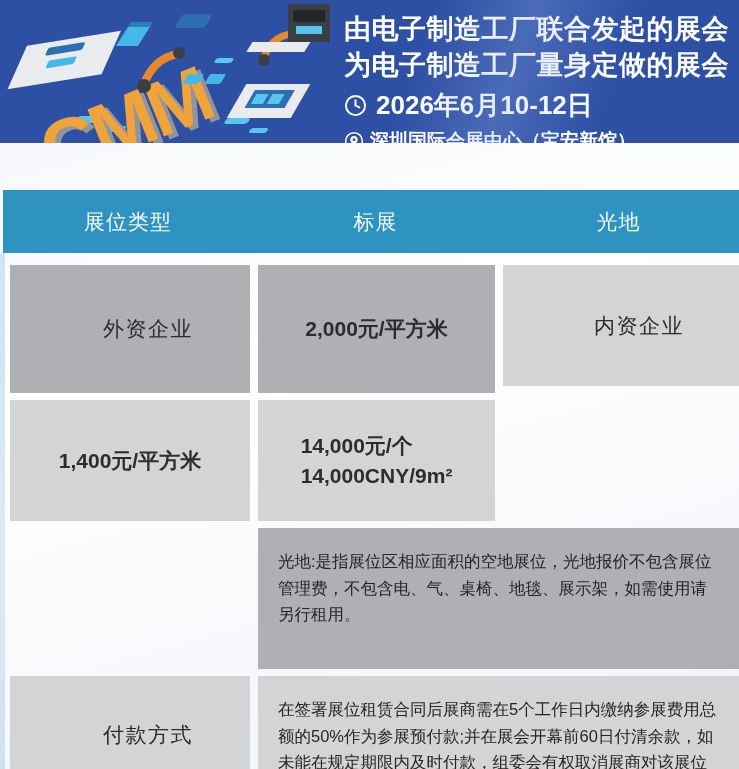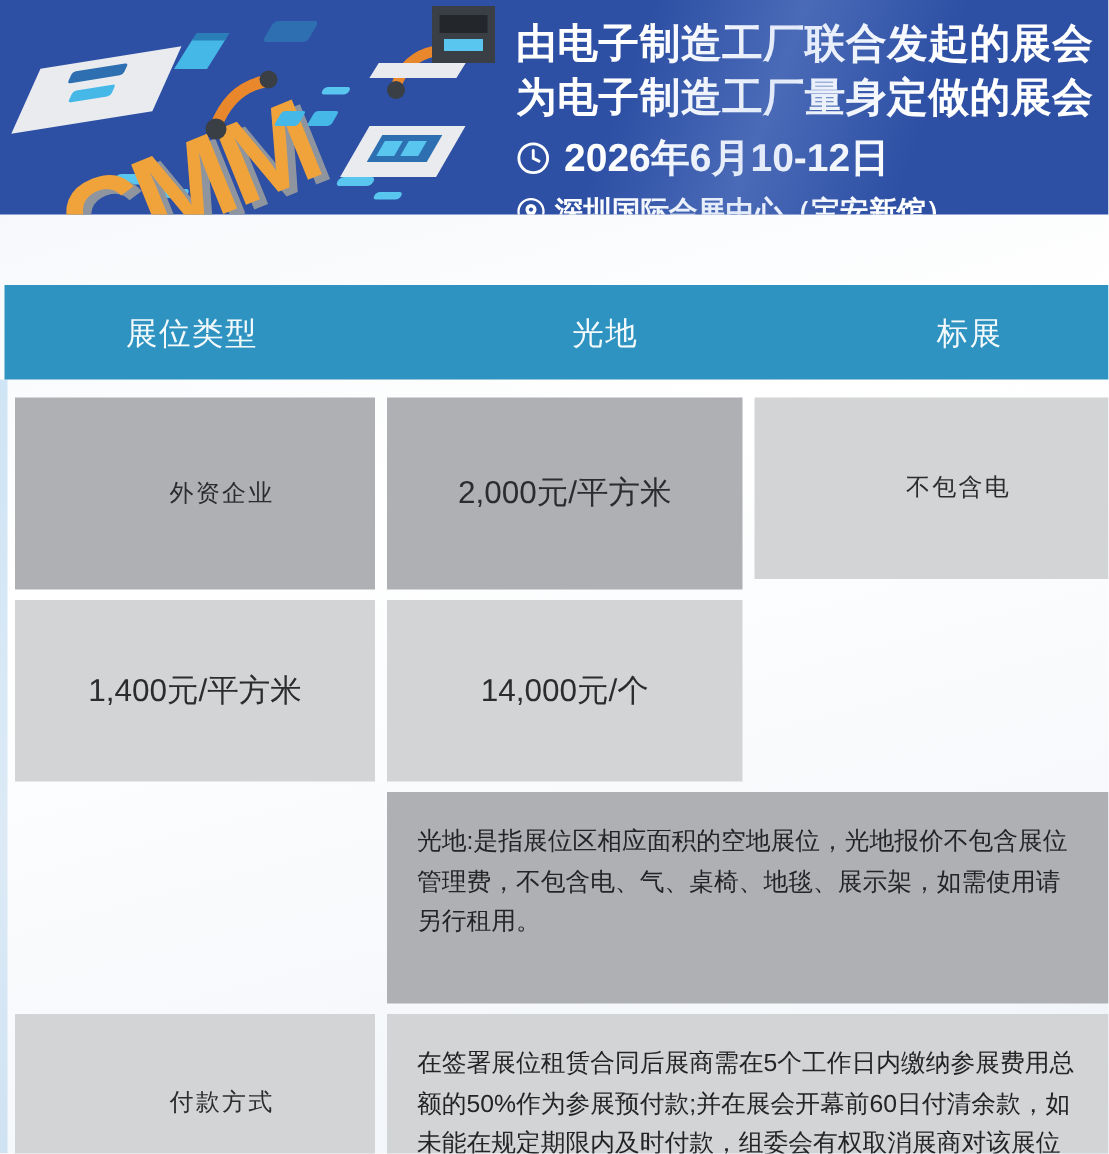--- a/index.html
+++ b/index.html
@@ -17,33 +17,33 @@
   .headline{font-size:27px;font-weight:bold;letter-spacing:.5px;line-height:36px;white-space:nowrap;}
   .date-line{margin-top:5px;font-size:26px;font-weight:bold;display:flex;align-items:center;gap:9px;white-space:nowrap;}
   .venue-line{margin-top:5px;font-size:19px;font-weight:bold;display:flex;align-items:center;gap:6px;white-space:nowrap;}
   .icon-svg{display:block;}
   
   .left-strip{position:absolute;left:0;top:253px;bottom:0;width:5px;
     background:linear-gradient(180deg,#cfe4f4 0%,#ddeaf6 60%,#cfe2f2 100%);}
   
   .table-header{position:absolute;top:190px;left:3px;right:0;height:63px;background:#2e93c0;
     display:grid;grid-template-columns:250px 245px 1fr;align-items:center;
-    color:#f4fafc;font-size:21px;letter-spacing:1px;gap:28px;}
+    color:#f4fafc;font-size:21px;letter-spacing:1px;}
   .table-header .hcell{text-align:center;}
   .rows{position:absolute;top:265px;left:10px;right:0;
     display:grid;grid-template-columns:240px 237px 236px;column-gap:8px;row-gap:7px;}
   .cell{display:flex;align-items:center;justify-content:center;color:#2b2c2e;}
   .dark{background:#aeb0b4;}
   .light{background:#d2d4d6;}
   .h1r{height:128px;}
   .h2r{height:121px;}
   .h3r{height:121px;}
   .h4r{height:118px;}
-  .label-cell{font-size:16px;letter-spacing:1.5px;padding-left:36px;}
-  .price-cell .price-block{text-align:left;font-size:21px;line-height:1.42;}
+  .label-cell{font-size:21px;letter-spacing:1.5px;padding-left:36px;}
+  .price-cell .price-block{text-align:left;font-size:21px;line-height:1.42;font-weight:bold;}
   .note-cell{display:block;text-align:left;padding:20px 16px 0 20px;font-size:16.5px;line-height:1.62;color:#232425;}
   .note-cell p{margin:0 0 13px 0;}
   .span2{grid-column:2 / span 2;}
 </style>
 </head>
 <body>
 
 <div class="banner">
   <svg class="banner-art" viewBox="0 0 348 152" overflow="visible" aria-hidden="true">
 
@@ -115,42 +115,43 @@
       </svg>
       <span>深圳国际会展中心（宝安新馆）</span>
     </div>
   </div>
 </div>
 
 <div class="left-strip"></div>
 
 <div class="table-header">
   <div class="hcell">展位类型</div>
+  <div class="hcell">标展</div>
   <div class="hcell">光地</div>
-  <div class="hcell">标展</div>
 </div>
 
 <div class="rows">
 
   <div class="cell dark h1r label-cell">外资企业</div>
   <div class="cell dark h1r price-cell">
     <div class="price-block">
       <div>2,000元/平方米</div>
     </div>
   </div>
 
-  <div class="cell light h2r label-cell">不包含电</div>
+  <div class="cell light h2r label-cell">内资企业</div>
   <div class="cell light h2r price-cell">
     <div class="price-block">
       <div>1,400元/平方米</div>
     </div>
   </div>
   <div class="cell light h2r price-cell">
     <div class="price-block">
       <div>14,000元/个</div>
+      <div>14,000CNY/9m²</div>
     </div>
   </div>
 
   <div class="cell dark h3r note-cell span2">
     <p>光地:是指展位区相应面积的空地展位，光地报价不包含展位管理费，不包含电、气、桌椅、地毯、展示架，如需使用请另行租用。</p>
   </div>
 
   <div class="cell light h4r label-cell">付款方式</div>
   <div class="cell light h4r note-cell span2">
     <p>在签署展位租赁合同后展商需在5个工作日内缴纳参展费用总额的50%作为参展预付款;并在展会开幕前60日付清余款，如未能在规定期限内及时付款，组委会有权取消展商对该展位的使用权，定金将不予退还。</p>

